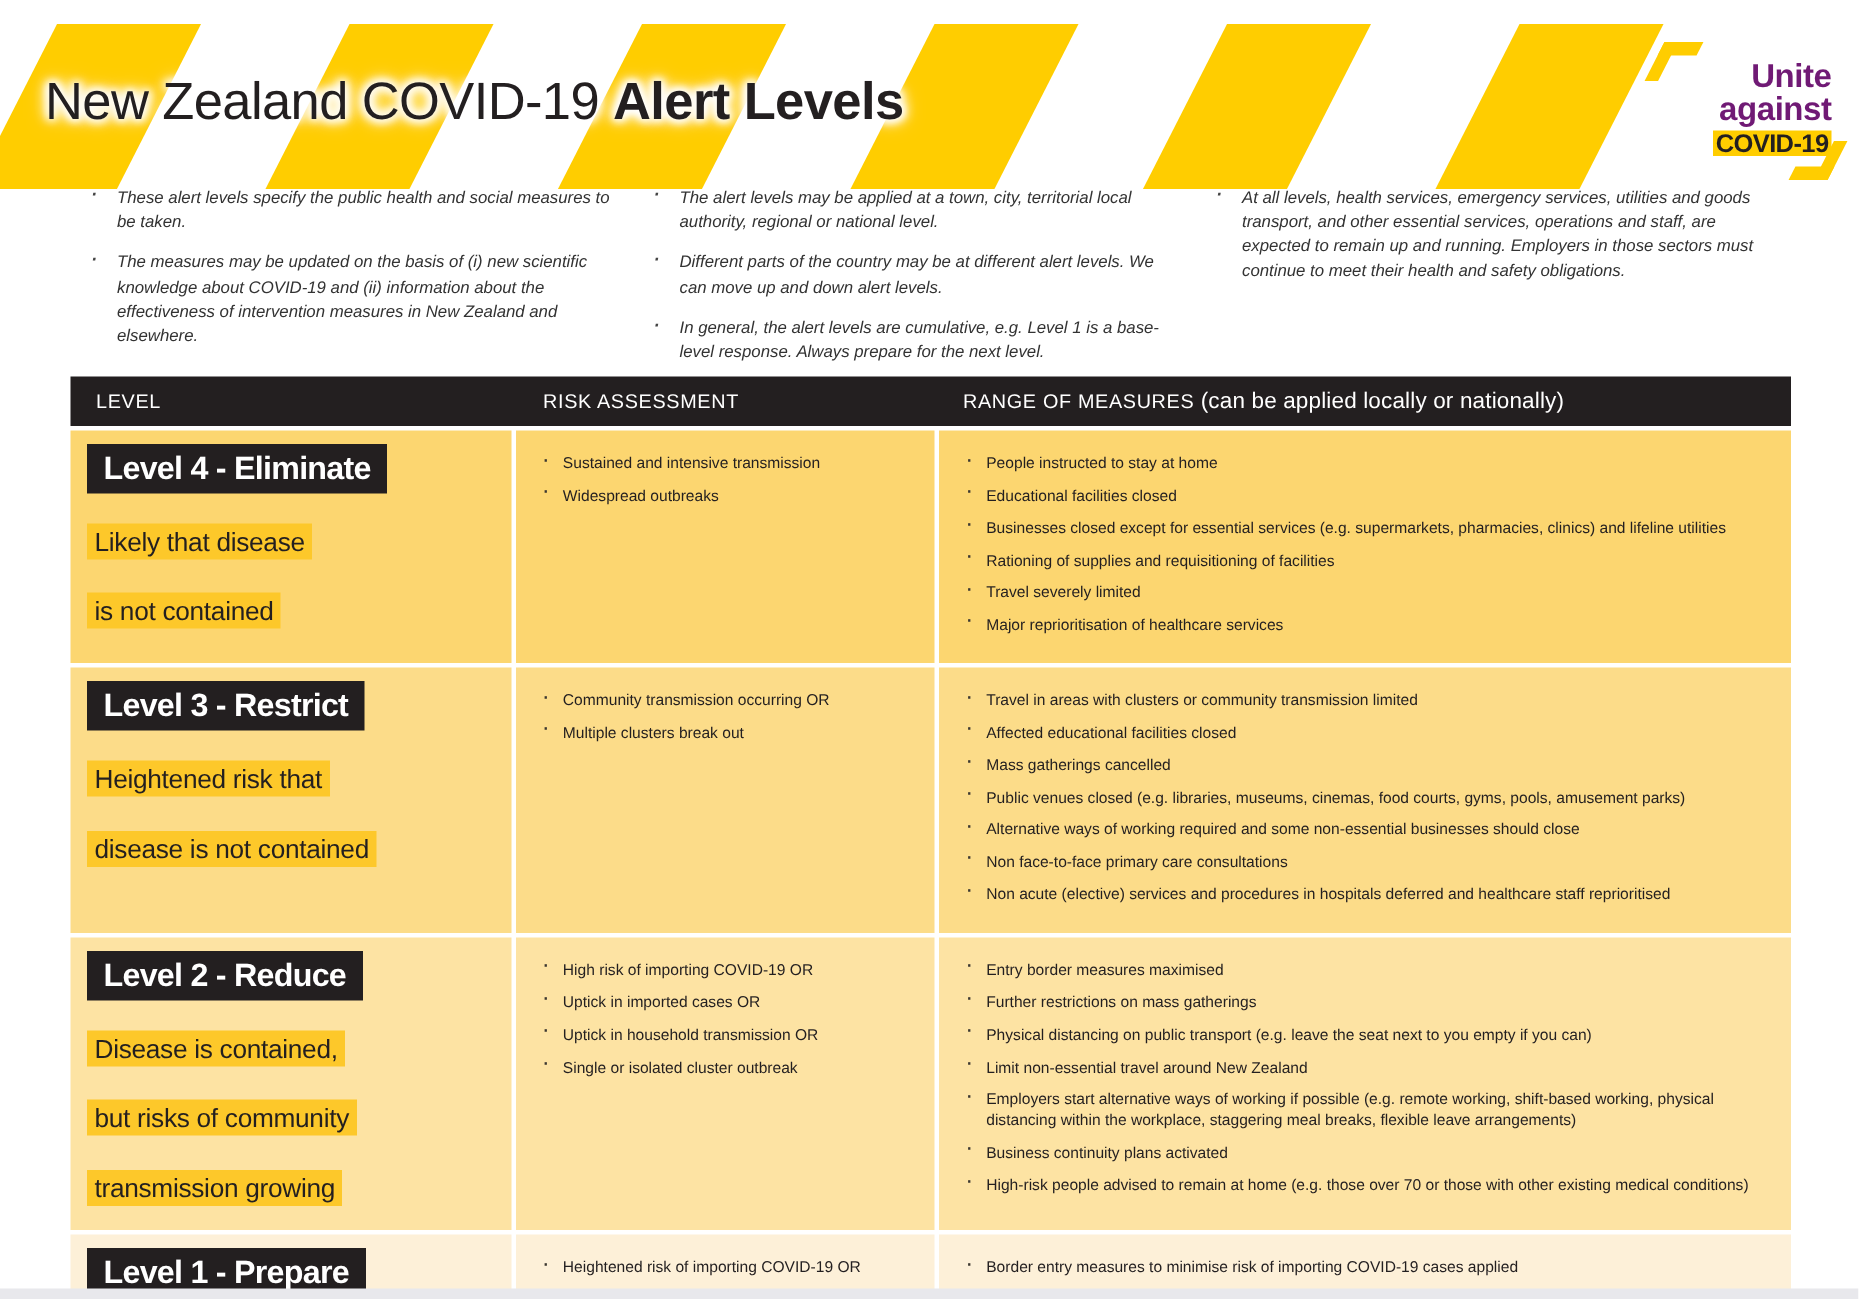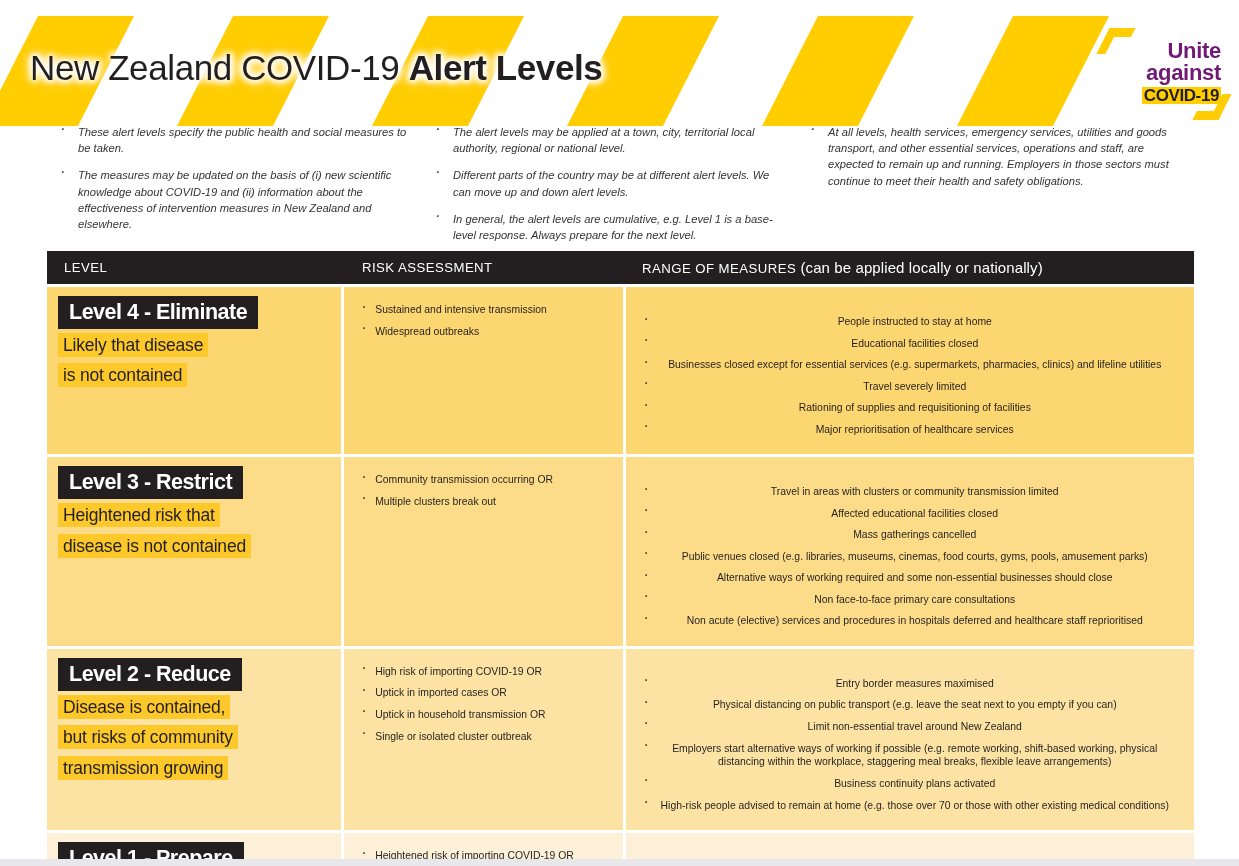--- a/index.html
+++ b/index.html
@@ -84,34 +84,34 @@
   }
   .th .sub { font-size: 15px; letter-spacing: 0.1px; }
   .col-a { width: 298px; }
   .col-b { width: 280px; }
   .col-c { width: 569px; }
 
   .row { display: flex; gap: 3px; margin-top: 3px; }
   .cell { padding: 10px 0 14px 0; }
   .cell.a { width: 295px; padding: 9px 0 14px 0; }
   .cell.b { width: 280px; padding: 16px 0 10px 0; }
-  .cell.c { width: 569px; padding: 28px 0 10px 0; text-align: center; }
+  .cell.c { width: 569px; padding: 16px 0 10px 0; }
 
   
   .r4 .cell { background: #fcd670; }
   .r3 .cell { background: #fcdc89; }
   .r2 .cell { background: #fde3a3; }
   .r1 .cell { background: #fdf0d8; }
 
   .level-title {
     display: inline-block; background: #231f20; color: #ffffff;
     font-size: 21.5px; font-weight: 700; letter-spacing: -0.5px;
     padding: 4px 11px 5px 11px; margin-left: 11px; line-height: 1.12;
   }
-  .level-sub { margin-top: 2px; margin-left: 11px; }
+  .level-sub { margin-top: 18px; margin-left: 11px; }
   .level-sub span {
     display: inline; background: #fdc82a; color: #231f20;
     font-size: 17.5px; font-weight: 400; letter-spacing: -0.2px;
     line-height: 1.62; padding: 2px 5px; box-decoration-break: clone;
     -webkit-box-decoration-break: clone;
   }
 
   ul.meas { list-style: none; }
   ul.meas li {
     position: relative; padding-left: 31px; padding-right: 14px;
@@ -178,22 +178,22 @@
             <ul class="meas">
               <li>Sustained and intensive transmission</li>
               <li>Widespread outbreaks</li>
             </ul>
           </div>
           <div class="cell c">
             <ul class="meas wide">
               <li>People instructed to stay at home</li>
               <li>Educational facilities closed</li>
               <li>Businesses closed except for essential services (e.g. supermarkets, pharmacies, clinics) and lifeline utilities</li>
+              <li>Rationing of supplies and requisitioning of facilities</li>
               <li>Travel severely limited</li>
-              <li>Rationing of supplies and requisitioning of facilities</li>
               <li>Major reprioritisation of healthcare services</li>
             </ul>
           </div>
         </div>
         <div class="row r3">
           <div class="cell a"><div class="level-title">Level 3 - Restrict</div><div class="level-sub"><span>Heightened risk that</span></div><div class="level-sub"><span>disease is not contained</span></div></div>
           <div class="cell b">
             <ul class="meas">
               <li>Community transmission occurring OR</li>
               <li>Multiple clusters break out</li>
@@ -217,20 +217,21 @@
             <ul class="meas">
               <li>High risk of importing COVID-19 OR</li>
               <li>Uptick in imported cases OR</li>
               <li>Uptick in household transmission OR</li>
               <li>Single or isolated cluster outbreak</li>
             </ul>
           </div>
           <div class="cell c">
             <ul class="meas wide">
               <li>Entry border measures maximised</li>
+              <li>Further restrictions on mass gatherings</li>
               <li>Physical distancing on public transport (e.g. leave the seat next to you empty if you can)</li>
               <li>Limit non-essential travel around New Zealand</li>
               <li>Employers start alternative ways of working if possible (e.g. remote working, shift-based working, physical distancing within the workplace, staggering meal breaks, flexible leave arrangements)</li>
               <li>Business continuity plans activated</li>
               <li>High-risk people advised to remain at home (e.g. those over 70 or those with other existing medical conditions)</li>
             </ul>
           </div>
         </div>
         <div class="row r1">
           <div class="cell a"><div class="level-title">Level 1 - Prepare</div><div class="level-sub"><span>Disease is</span></div></div>

